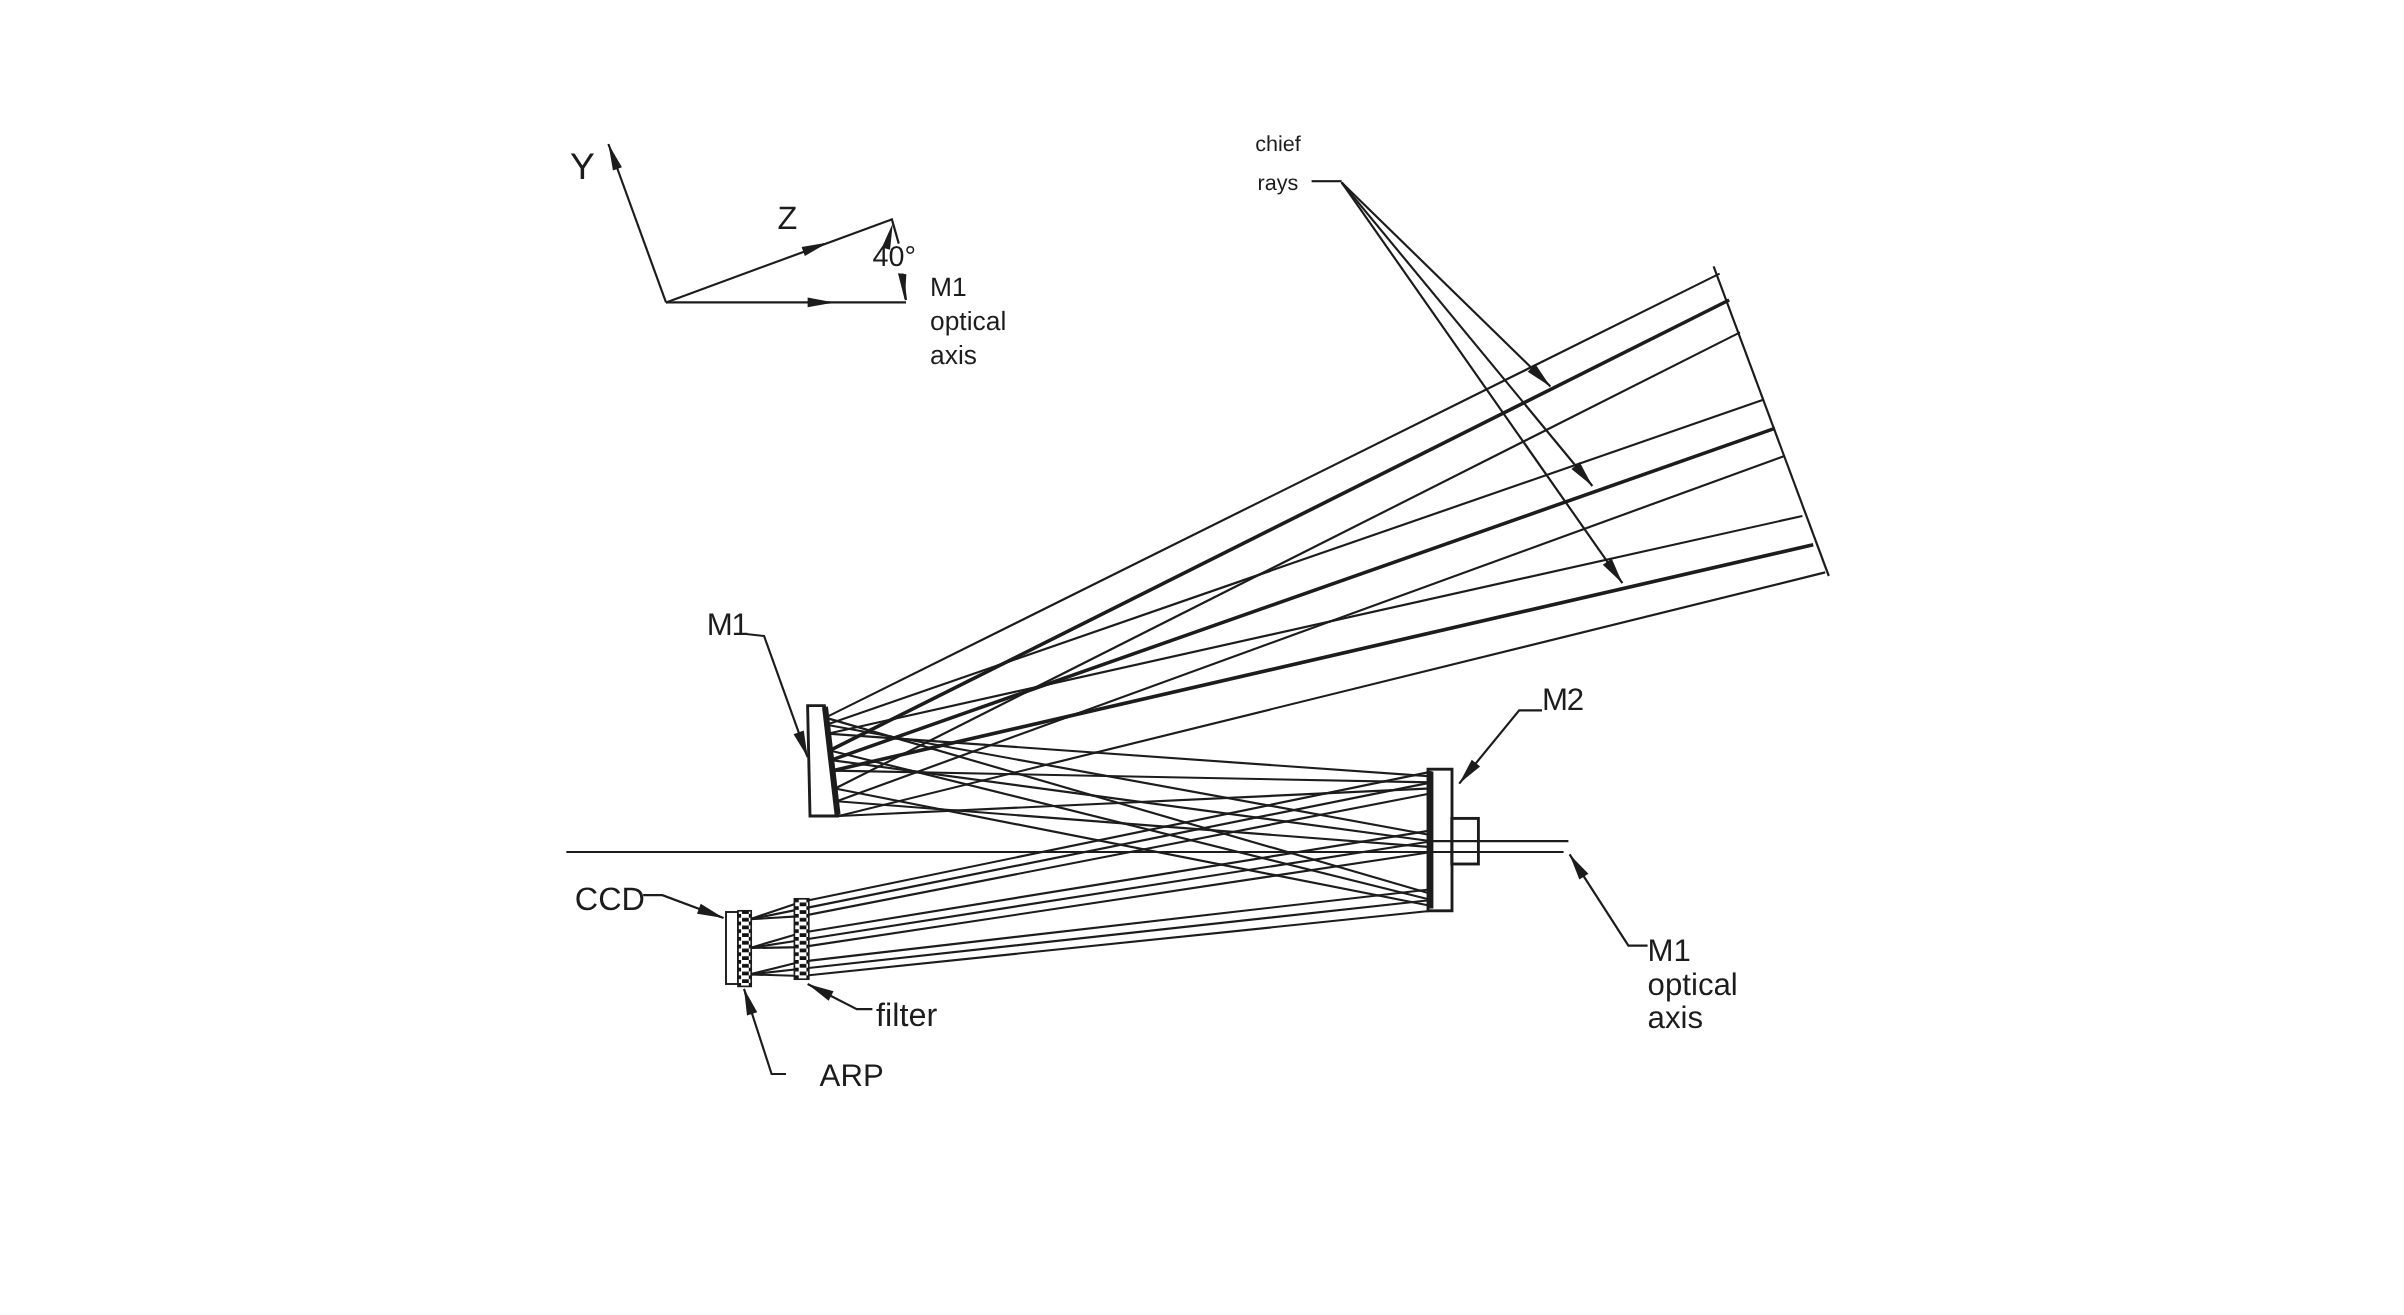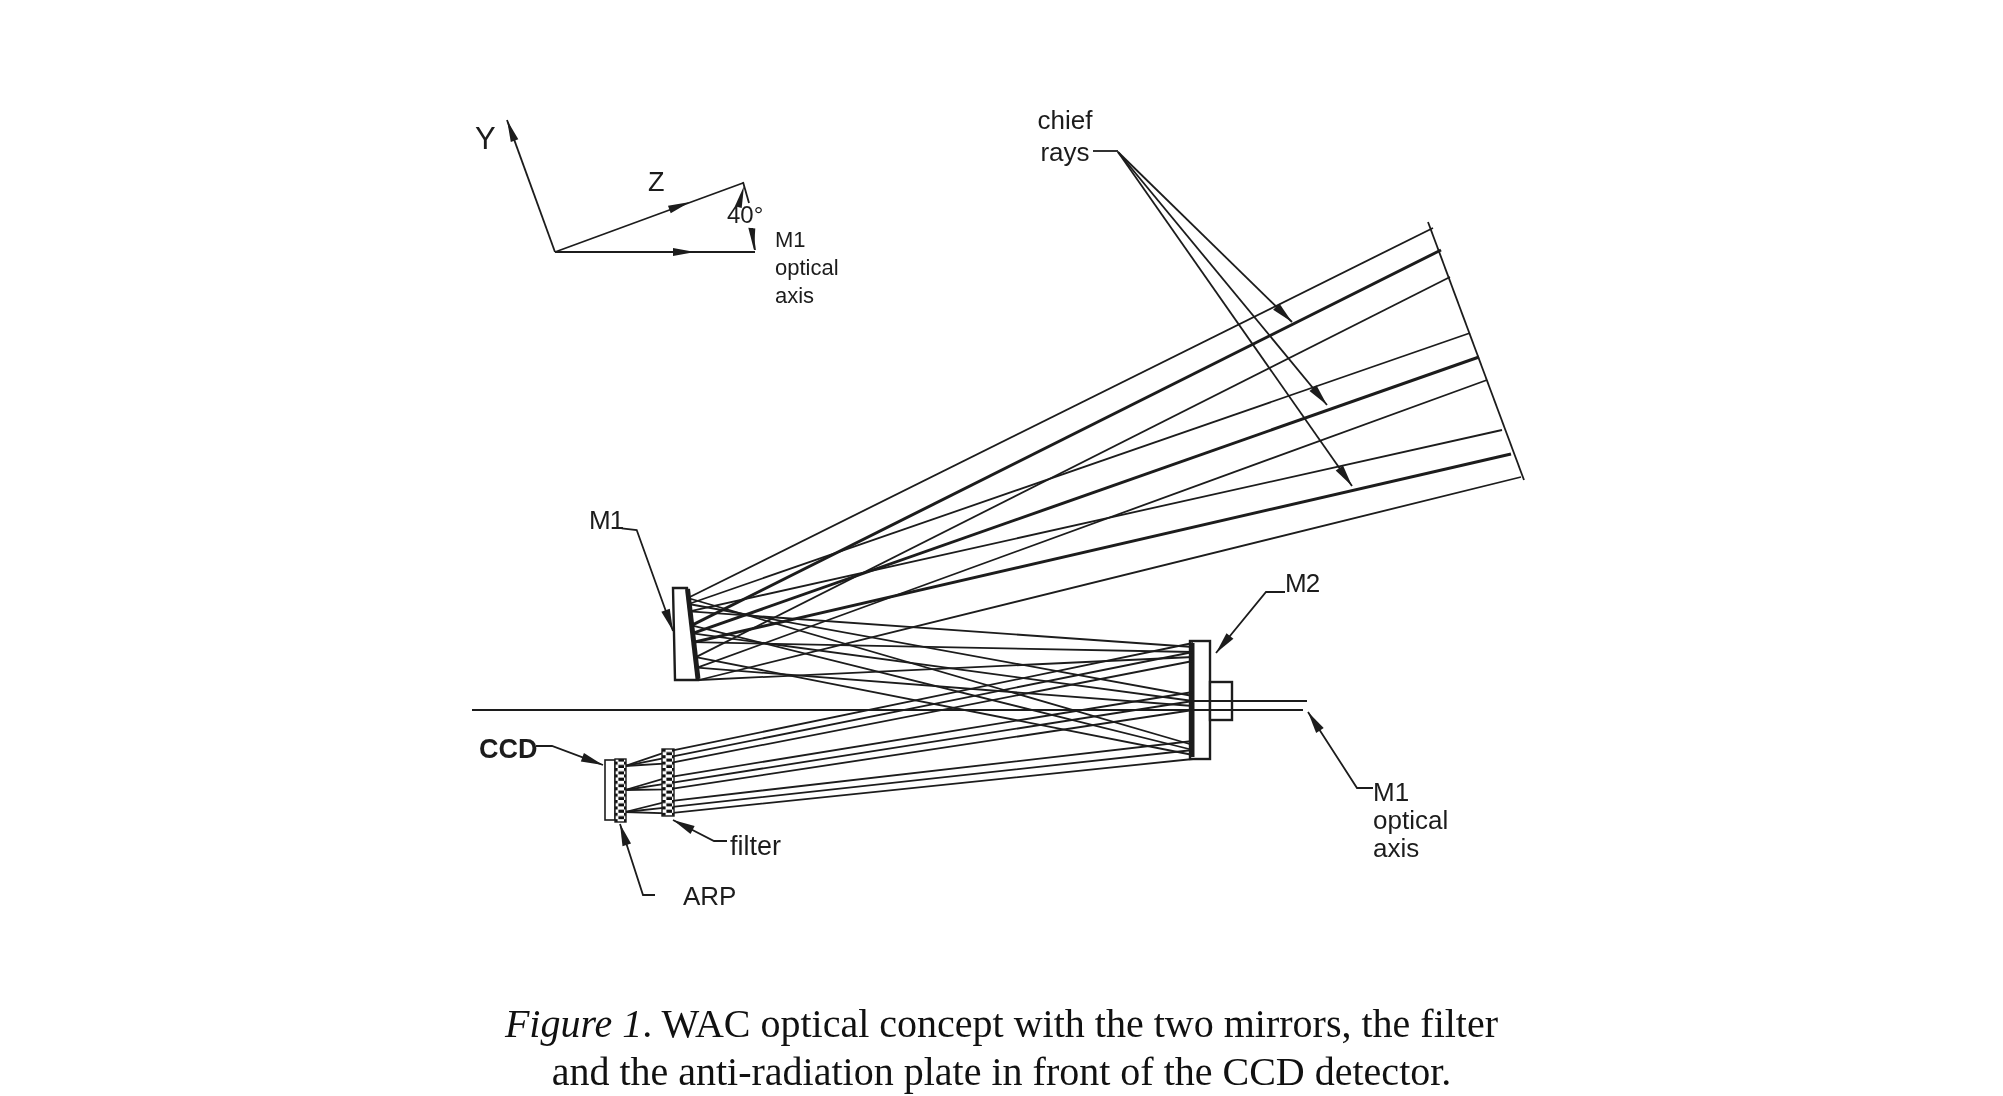--- a/index.html
+++ b/index.html
@@ -117,28 +117,24 @@
   </g>
 </svg>
 
 <div class="lbl" style="left:475px;top:120px;font-size:31px;">Y</div>
 <div class="lbl" style="left:648px;top:166px;font-size:27px;">Z</div>
 <div class="lbl" style="left:727px;top:201px;font-size:24px;">40°</div>
 <div class="lbl" style="left:775px;top:226px;font-size:22px;line-height:28px;">M1
 optical
 axis</div>
 
-<div class="lbl" style="left:1036px;top:104px;width:58px;text-align:center;font-size:26px;line-height:32px;">chief
+<div class="lbl" style="left:1036px;top:104px;width:58px;text-align:center;font-size:18px;line-height:32px;">chief
 rays</div>
 <div class="lbl" style="left:589px;top:505px;font-size:26px;letter-spacing:-1px;">M1</div>
 <div class="lbl" style="left:1285px;top:568px;font-size:26px;letter-spacing:-1px;">M2</div>
-<div class="lbl" style="left:479px;top:733px;font-size:27px;font-weight:bold;">CCD</div>
+<div class="lbl" style="left:479px;top:733px;font-size:27px;">CCD</div>
 <div class="lbl" style="left:730px;top:830px;font-size:27px;">filter</div>
 <div class="lbl" style="left:655px;top:881px;font-size:26px;margin-left:28px;">ARP</div>
 <div class="lbl" style="left:1373px;top:778px;font-size:26px;line-height:28px;">M1
 optical
 axis</div>
 
-<div class="cap">
-  <div class="ln"><i>Figure 1</i><span>. WAC optical concept with the two mirrors, the filter</span></div>
-  <div class="ln">and the anti-radiation plate in front of the CCD detector.</div>
-</div>
 </div>
 
 </body></html>

